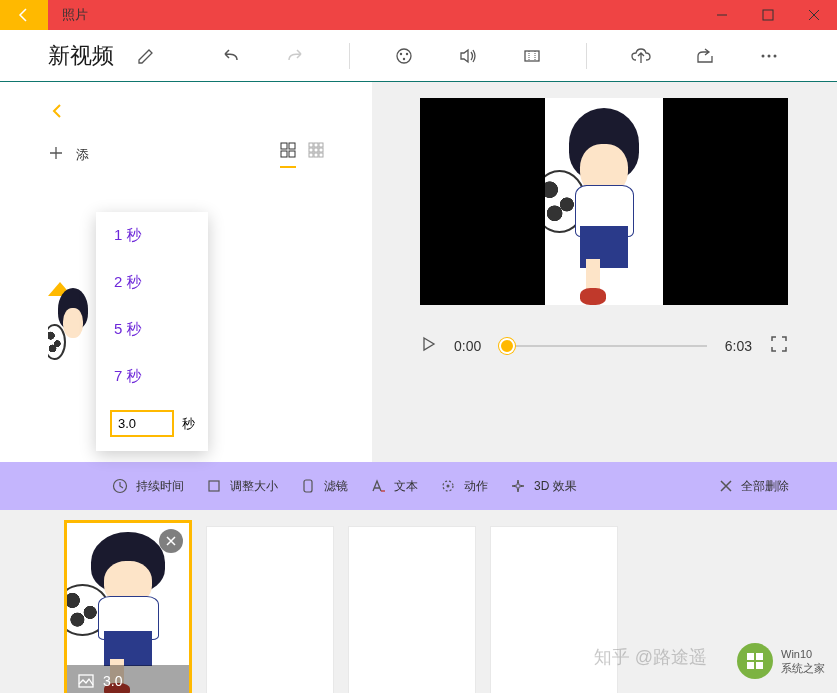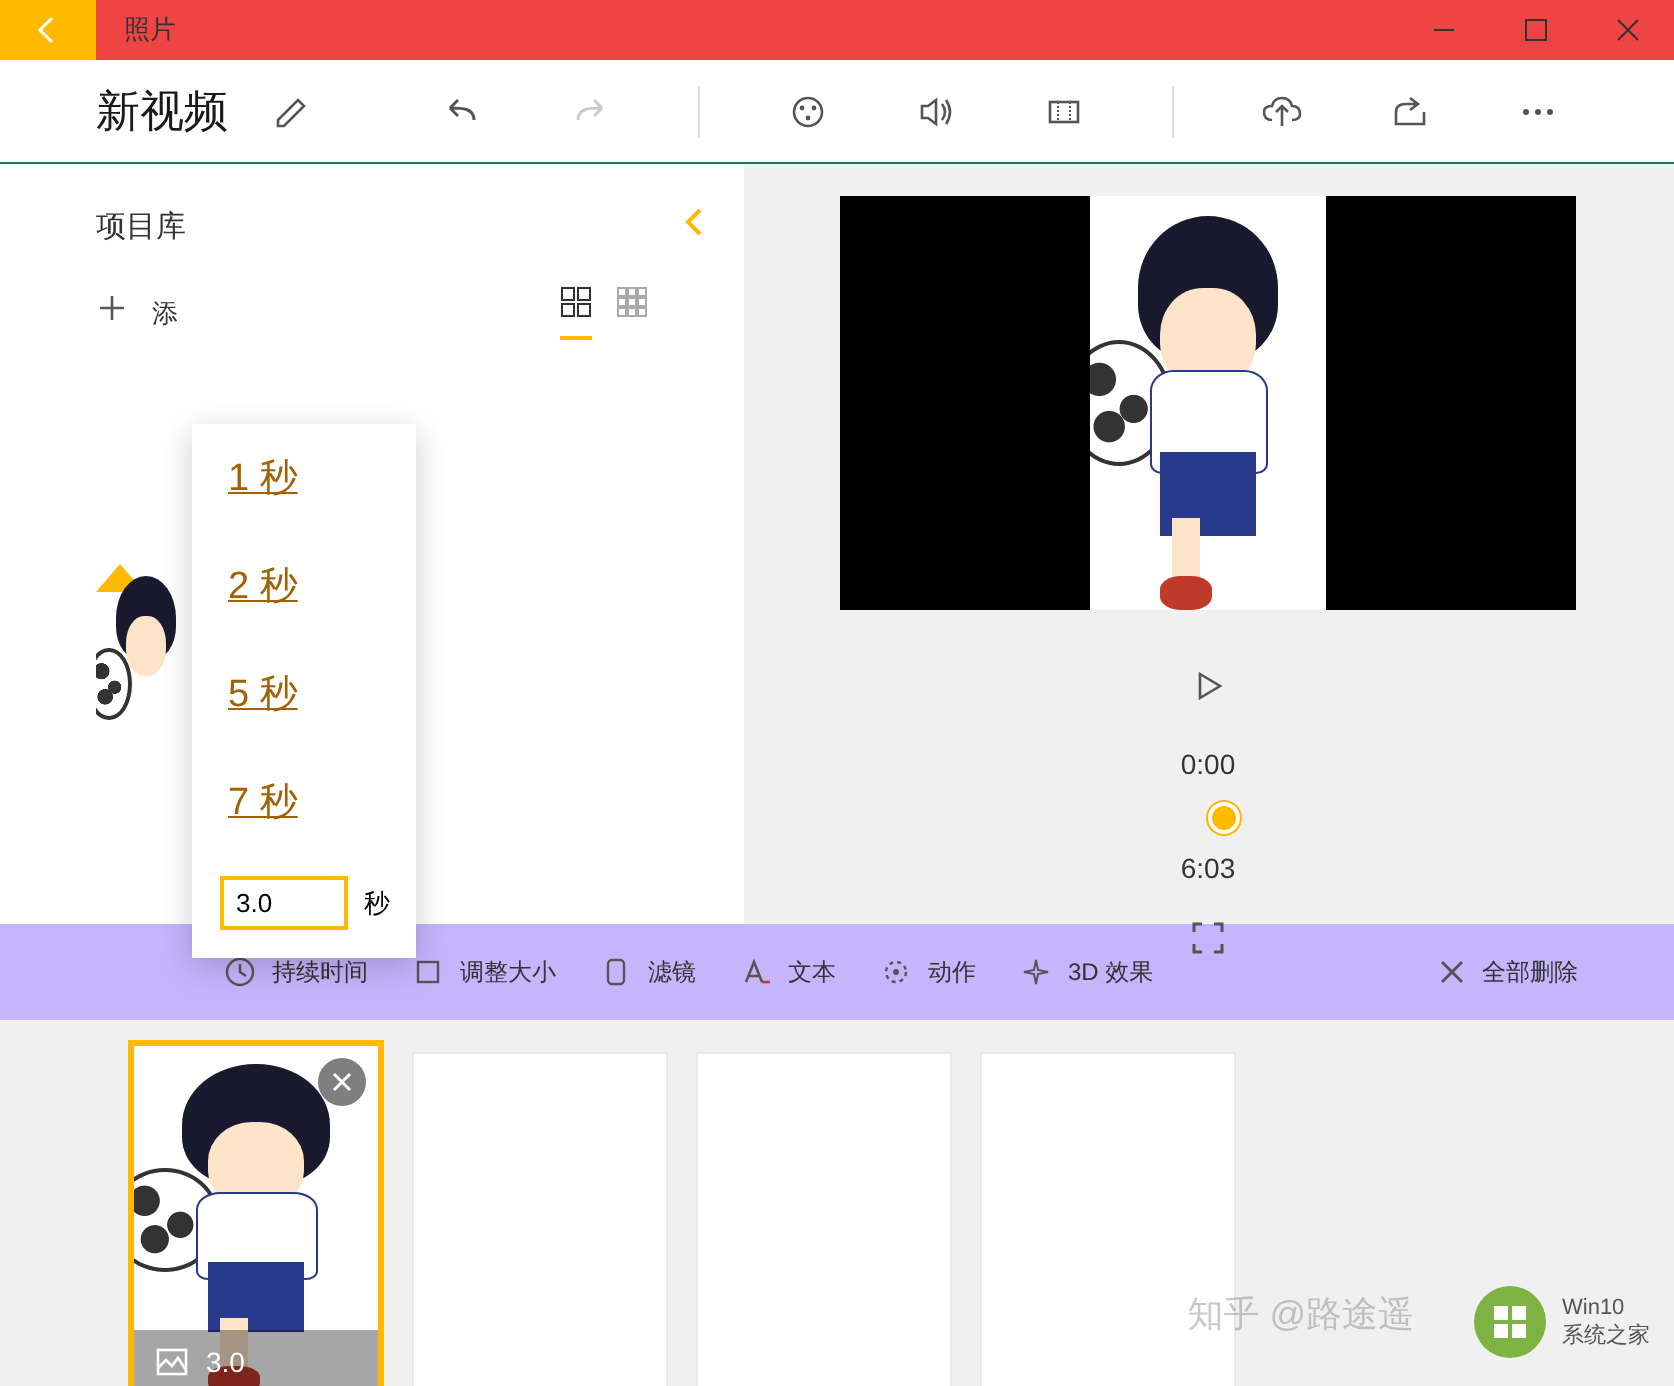--- a/index.html
+++ b/index.html
@@ -27,30 +27,30 @@
 .add-icon { color: #555; }
 .add-text { font-size: 13px; color: #333; }
 .view-icons { margin-left: auto; display: flex; gap: 12px; }
 .view-icon { color: #888; padding-bottom: 4px; }
 .view-icon.active { color: #333; border-bottom: 2px solid #ffb900; }
 
 .lib-thumb { position: absolute; left: 48px; top: 200px; width: 50px; height: 120px; overflow: hidden; }
 .triangle { position: absolute; left: 48px; top: 200px; width: 0; height: 0; border-left: 12px solid transparent; border-right: 12px solid transparent; border-bottom: 14px solid #ffb900; }
 
 .dropdown { position: absolute; left: 96px; top: 130px; width: 112px; background: #fff; box-shadow: 0 4px 16px rgba(0,0,0,0.2); z-index: 10; }
-.dd-item { padding: 14px 18px; font-size: 19px; color: #a16207; text-decoration: underline; }
+.dd-item { padding: 14px 18px; font-size: 15px; color: #6d28d9; }
 .dd-custom { padding: 10px 14px 14px; display: flex; align-items: center; gap: 8px; }
 .dd-input { width: 64px; border: 2px solid #ffb900; padding: 4px 6px; font-size: 13px; background: #fff; }
 .dd-unit { font-size: 13px; }
 
 .preview { flex: 1; padding: 16px 28px 0 48px; display: flex; flex-direction: column; }
 .preview-canvas { width: 368px; height: 207px; background: #000; position: relative; display: flex; align-items: center; justify-content: center; }
 .preview-img { width: 118px; height: 207px; background: #fff; position: relative; overflow: hidden; }
 
-.player-controls { display: flex; align-items: center; gap: 18px; margin-top: 30px; width: 368px; flex-direction: column; }
+.player-controls { display: flex; align-items: center; gap: 18px; margin-top: 30px; width: 368px; }
 .play-btn { color: #555; }
 .time-text { font-size: 14px; color: #333; }
 .seek-track { flex: 1; height: 2px; background: #ccc; position: relative; }
 .seek-thumb { position: absolute; left: 0; top: -7px; width: 16px; height: 16px; border-radius: 50%; background: #ffb900; border: 2px solid #fff; box-shadow: 0 0 0 1px #ffb900; }
 .fullscreen-btn { color: #555; }
 
 .edit-bar { height: 48px; display: flex; align-items: center; gap: 22px; padding: 0 48px 0 112px; background: #c4b5fd; }
 .edit-item { display: flex; align-items: center; gap: 8px; font-size: 12px; color: #333; }
 .edit-spacer { flex: 1; }
 
@@ -161,21 +161,20 @@
           <circle cx="10" cy="10" r="1.5" fill="#555"></circle>
           <circle cx="16" cy="10" r="1.5" fill="#555"></circle>
         </svg>
       </div>
   </div>
 </div>
 
 <div class="main">
   <div class="sidebar">
     <div class="lib-header">
-      <span class="lib-title">项目库</span>
       <div class="collapse-icon"><svg width="18" height="18" viewBox="0 0 18 18">
             <path d="M12 3 L6 9 L12 15" stroke="#ffb900" stroke-width="2" fill="none"></path>
           </svg></div>
     </div>
     <div class="add-row">
       <div class="add-icon"><svg width="16" height="16" viewBox="0 0 16 16">
             <path d="M8 2 L8 14 M2 8 L14 8" stroke="#555" stroke-width="1.3"></path>
           </svg></div>
       <span class="add-text">添</span>
       <div class="view-icons">

